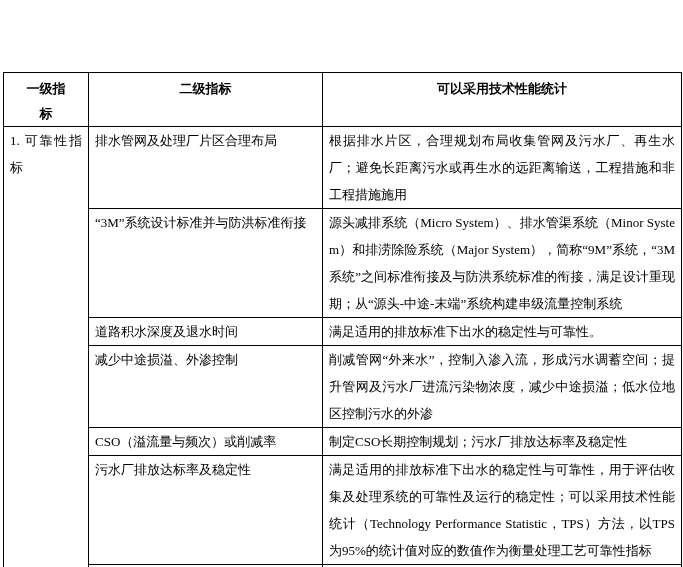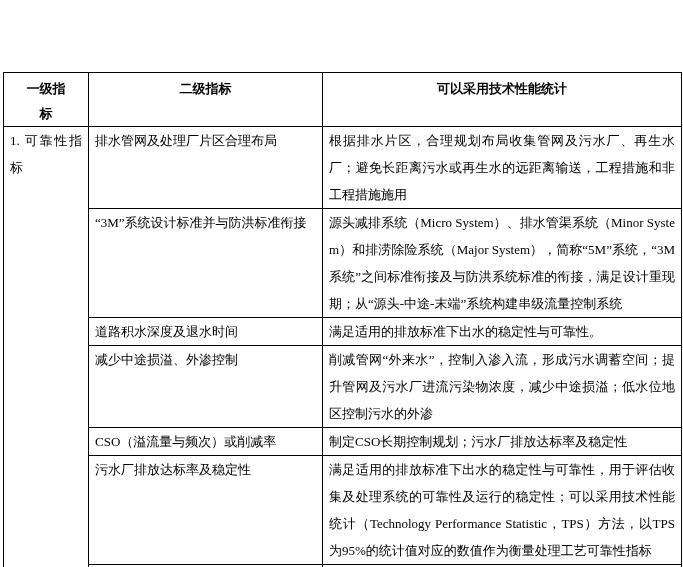--- a/index.html
+++ b/index.html
@@ -80,21 +80,21 @@
       </tr>
     </thead>
     <tbody>
       <tr>
         <td class="c1" rowspan="7">1. 可靠性指标</td>
         <td class="c2">排水管网及处理厂片区合理布局</td>
         <td class="c3">根据排水片区，合理规划布局收集管网及污水厂、再生水厂；避免长距离污水或再生水的远距离输送，工程措施和非工程措施施用</td>
       </tr>
       <tr>
         <td class="c2">“3M”系统设计标准并与防洪标准衔接</td>
-        <td class="c3">源头减排系统（Micro System）、排水管渠系统（Minor System）和排涝除险系统（Major System），简称“5M”系统，“3M系统”之间标准衔接及与防洪系统标准的衔接，满足设计重现期；从“源头-中途-末端”系统构建串级流量控制系统</td>
+        <td class="c3">源头减排系统（Micro System）、排水管渠系统（Minor System）和排涝除险系统（Major System），简称“9M”系统，“3M系统”之间标准衔接及与防洪系统标准的衔接，满足设计重现期；从“源头-中途-末端”系统构建串级流量控制系统</td>
       </tr>
       <tr>
         <td class="c2">道路积水深度及退水时间</td>
         <td class="c3">满足适用的排放标准下出水的稳定性与可靠性。</td>
       </tr>
       <tr>
         <td class="c2">减少中途损溢、外渗控制</td>
         <td class="c3">削减管网“外来水”，控制入渗入流，形成污水调蓄空间；提升管网及污水厂进流污染物浓度，减少中途损溢；低水位地区控制污水的外渗</td>
       </tr>
       <tr>

